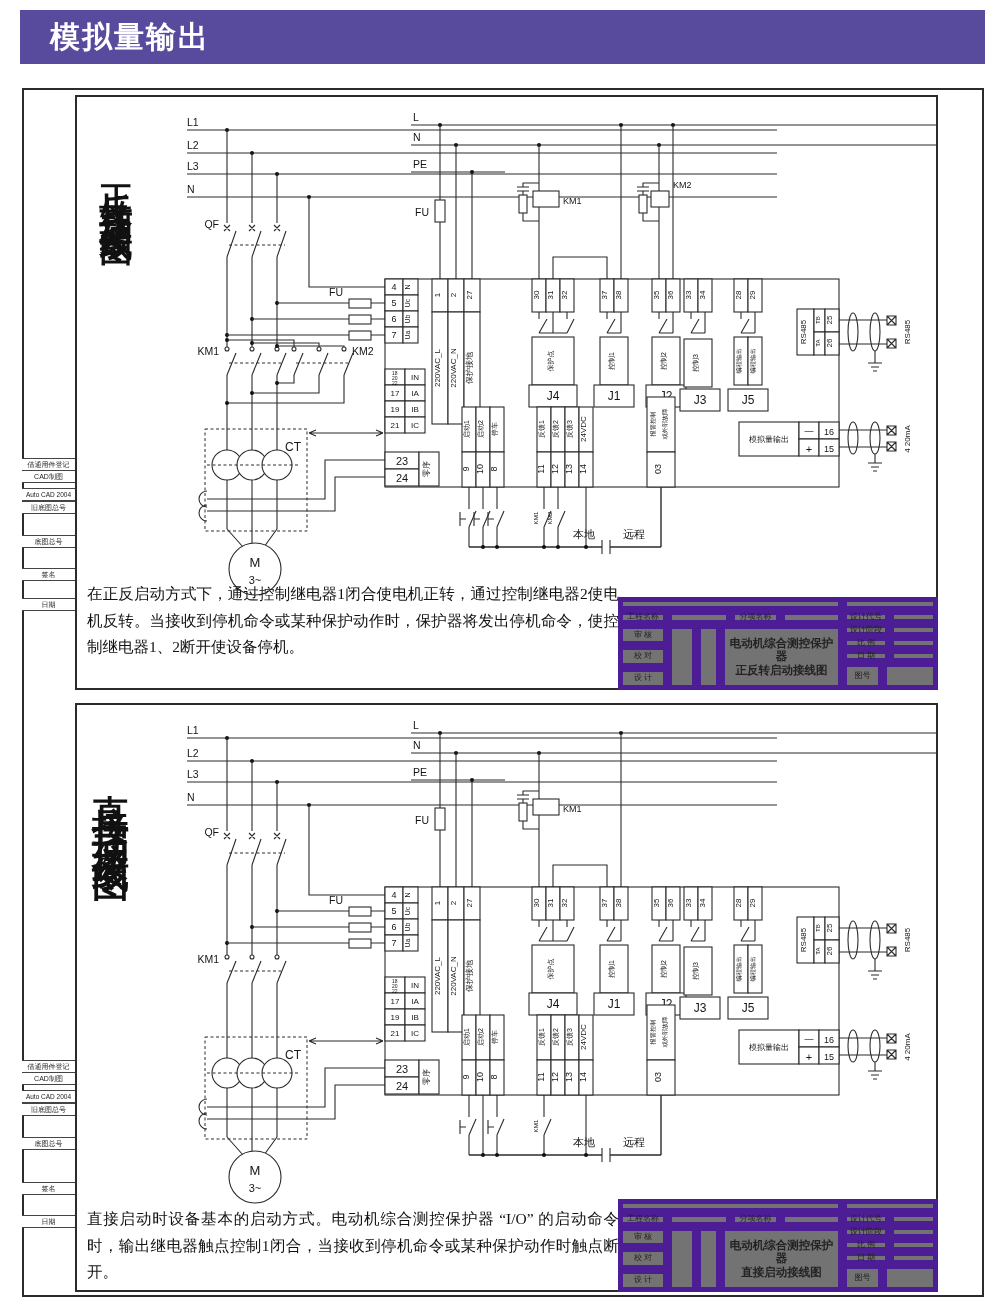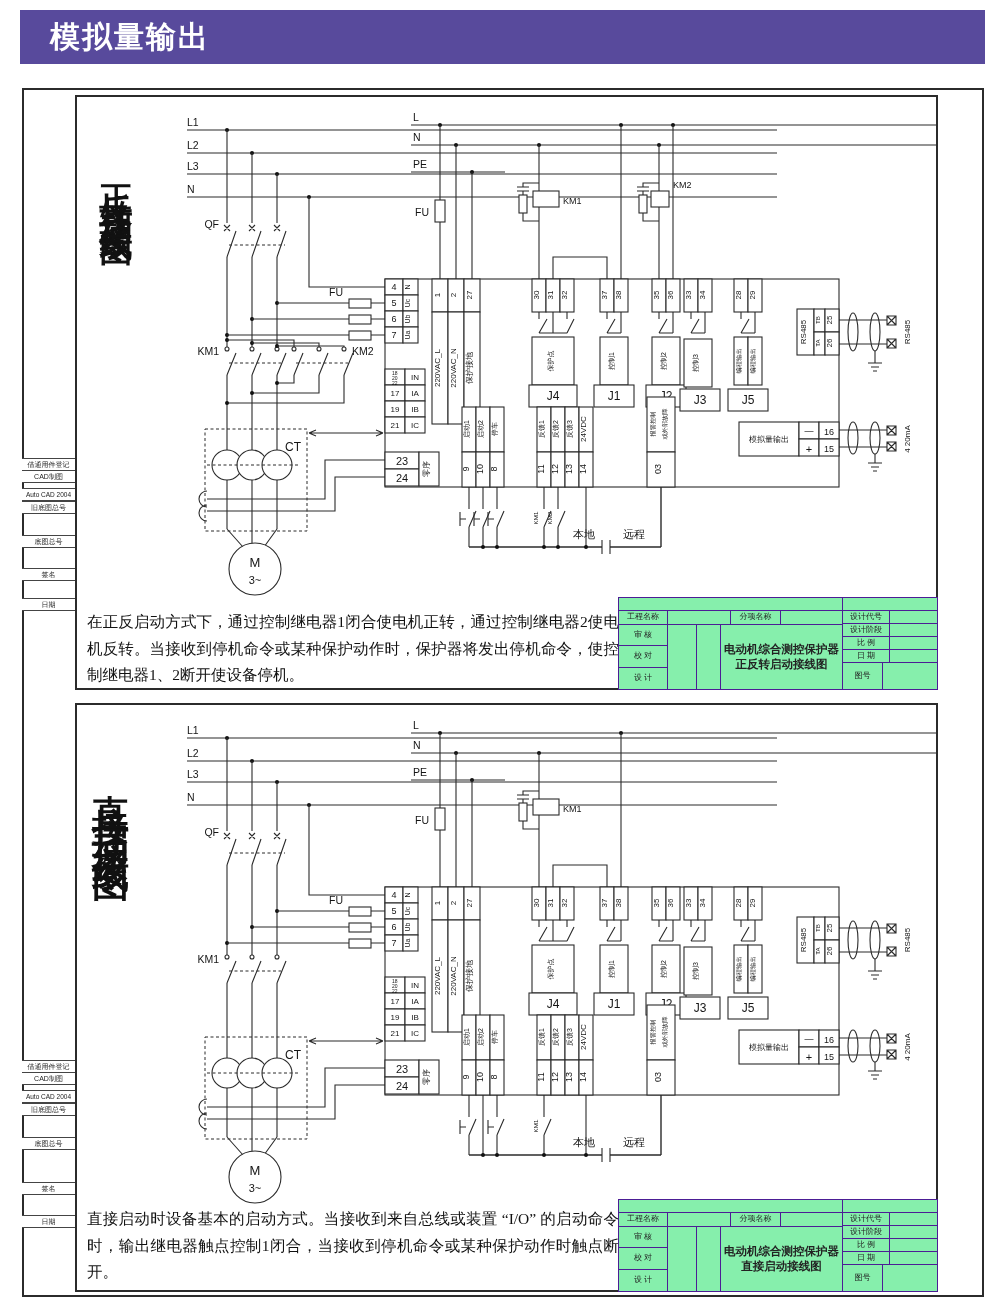--- a/index.html
+++ b/index.html
@@ -6,22 +6,22 @@
 html,body{width:1000px;height:1310px;background:#fff;font-family:"Liberation Sans",sans-serif;position:relative;overflow:hidden}
 .header{position:absolute;left:20px;top:10px;width:965px;height:54px;background:#584a9c;color:#fff;
   font-size:30px;font-weight:700;line-height:54px;padding-left:30px;letter-spacing:2px}
 .outer{position:absolute;left:22px;top:88px;width:962px;height:1209px;border:2px solid #2b2b2b}
 .frame{position:absolute;border:2px solid #2b2b2b;background:#fff}
 .side-title{position:absolute;writing-mode:vertical-rl;text-orientation:upright;font-weight:700;color:#111;
   font-family:"Liberation Serif",serif}
 .desc{position:absolute;left:10px;width:532px;font-family:"Liberation Serif",serif;font-size:15.5px;
   line-height:1.72;color:#111;text-align:justify}
 .tblock{position:absolute;width:320px;height:93px}
-.tb{position:absolute;border:1px solid #4c1d95;font-size:8px;display:flex;align-items:center;justify-content:center;
-  color:#222;background:#86efac;text-align:center;line-height:1.1}
+.tb{position:absolute;border:5px solid #4c1d95;font-size:8px;display:flex;align-items:center;justify-content:center;
+  color:#222;background:#737373;text-align:center;line-height:1.1}
 .tb.center{flex-direction:column;font-weight:700;font-size:11.5px;gap:2px}
 .side-cell{position:absolute;left:22px;width:53px;height:13px;border-top:1px solid #444;border-bottom:1px solid #444;
   font-size:7px;color:#222;display:flex;align-items:center;justify-content:center;background:#fff}
 svg{position:absolute;left:0;top:0}
 svg text{fill:#151515}
 .w{stroke:#2b2b2b;stroke-width:1.1;fill:none}
 .w2{stroke:#2b2b2b;stroke-width:1.4;fill:none}
 .bx{fill:#fff;stroke:#2b2b2b;stroke-width:1.1}
 .dash{stroke:#2b2b2b;stroke-width:1;fill:none;stroke-dasharray:3,2.5}
 .dot{fill:#111;stroke:none}
@@ -379,21 +379,21 @@
       <circle class="dot" cx="467" cy="450" r="2"></circle>
         <circle class="dot" cx="481" cy="450" r="2"></circle>
         <circle class="dot" cx="509" cy="450" r="2"></circle>
       <text x="507" y="441" class="f11" text-anchor="middle">本地</text>
       <text x="557" y="441" class="f11" text-anchor="middle">远程</text>
       <path class="w" d="M525,443v14 M533,443v14"></path>
       <path class="w2" d="M533,450H584 M584,450V390"></path>
     </g>
   </svg>
 
-  <div class="desc" style="top:512px">在正反启动方式下，通过控制继电器1闭合使电机正转，通过控制继电器2使电机反转。当接收到停机命令或某种保护动作时，保护器将发出停机命令，使控制继电器1、2断开使设备停机。</div>
+  <div class="desc" style="top:484px">在正反启动方式下，通过控制继电器1闭合使电机正转，通过控制继电器2使电机反转。当接收到停机命令或某种保护动作时，保护器将发出停机命令，使控制继电器1、2断开使设备停机。</div>
 
   <div class="tblock" style="left:541px;top:500px">
     <div class="tb" style="left:0;top:0;width:225px;height:14px"></div>
     <div class="tb" style="left:0;top:13px;width:50px;height:15px">工程名称</div>
     <div class="tb" style="left:49px;top:13px;width:64px;height:15px"></div>
     <div class="tb" style="left:112px;top:13px;width:51px;height:15px">分项名称</div>
     <div class="tb" style="left:162px;top:13px;width:63px;height:15px"></div>
     <div class="tb" style="left:0;top:27px;width:50px;height:22px">审  核</div>
     <div class="tb" style="left:0;top:48px;width:50px;height:23px">校  对</div>
     <div class="tb" style="left:0;top:70px;width:50px;height:23px">设  计</div>
@@ -709,21 +709,21 @@
         <circle class="dot" cx="420" cy="450" r="2"></circle>
       <circle class="dot" cx="467" cy="450" r="2"></circle>
         <circle class="dot" cx="509" cy="450" r="2"></circle>
       <text x="507" y="441" class="f11" text-anchor="middle">本地</text>
       <text x="557" y="441" class="f11" text-anchor="middle">远程</text>
       <path class="w" d="M525,443v14 M533,443v14"></path>
       <path class="w2" d="M533,450H584 M584,450V390"></path>
     </g>
   </svg>
 
-  <div class="desc" style="top:501px">直接启动时设备基本的启动方式。当接收到来自总线或装置 “I/O” 的启动命令时，输出继电器触点控制1闭合，当接收到停机命令或某种保护动作时触点断开。</div>
+  <div class="desc" style="top:501px">直接启动时设备基本的启动方式。电动机综合测控保护器 “I/O” 的启动命令时，输出继电器触点控制1闭合，当接收到停机命令或某种保护动作时触点断开。</div>
 
   <div class="tblock" style="left:541px;top:494px">
     <div class="tb" style="left:0;top:0;width:225px;height:14px"></div>
     <div class="tb" style="left:0;top:13px;width:50px;height:15px">工程名称</div>
     <div class="tb" style="left:49px;top:13px;width:64px;height:15px"></div>
     <div class="tb" style="left:112px;top:13px;width:51px;height:15px">分项名称</div>
     <div class="tb" style="left:162px;top:13px;width:63px;height:15px"></div>
     <div class="tb" style="left:0;top:27px;width:50px;height:22px">审  核</div>
     <div class="tb" style="left:0;top:48px;width:50px;height:23px">校  对</div>
     <div class="tb" style="left:0;top:70px;width:50px;height:23px">设  计</div>

